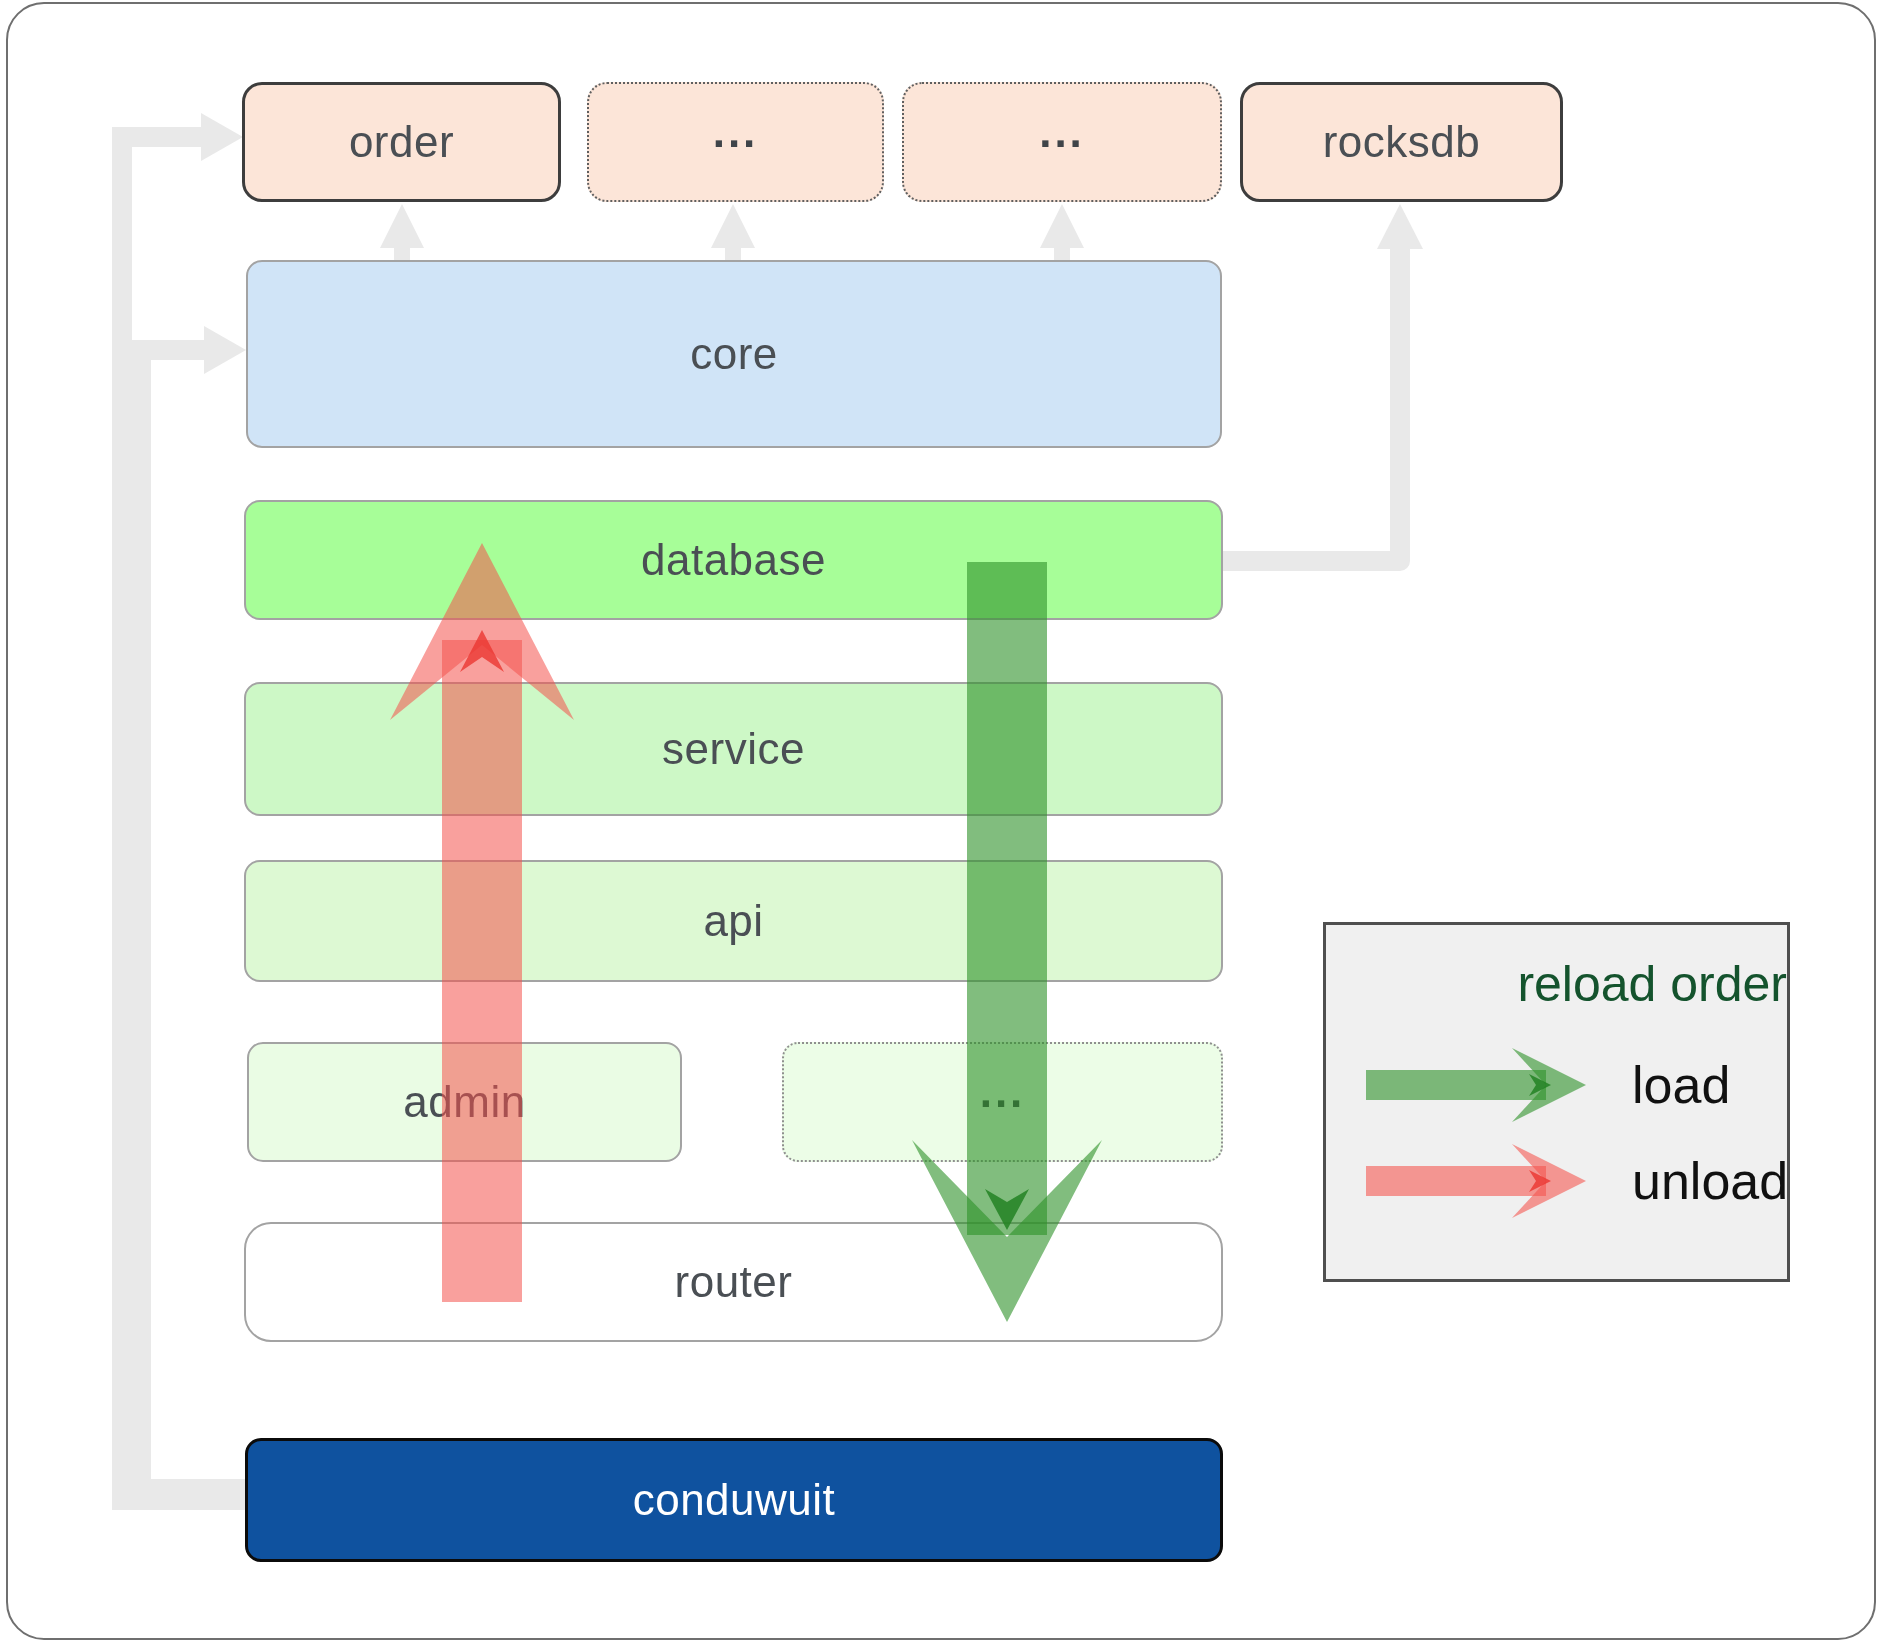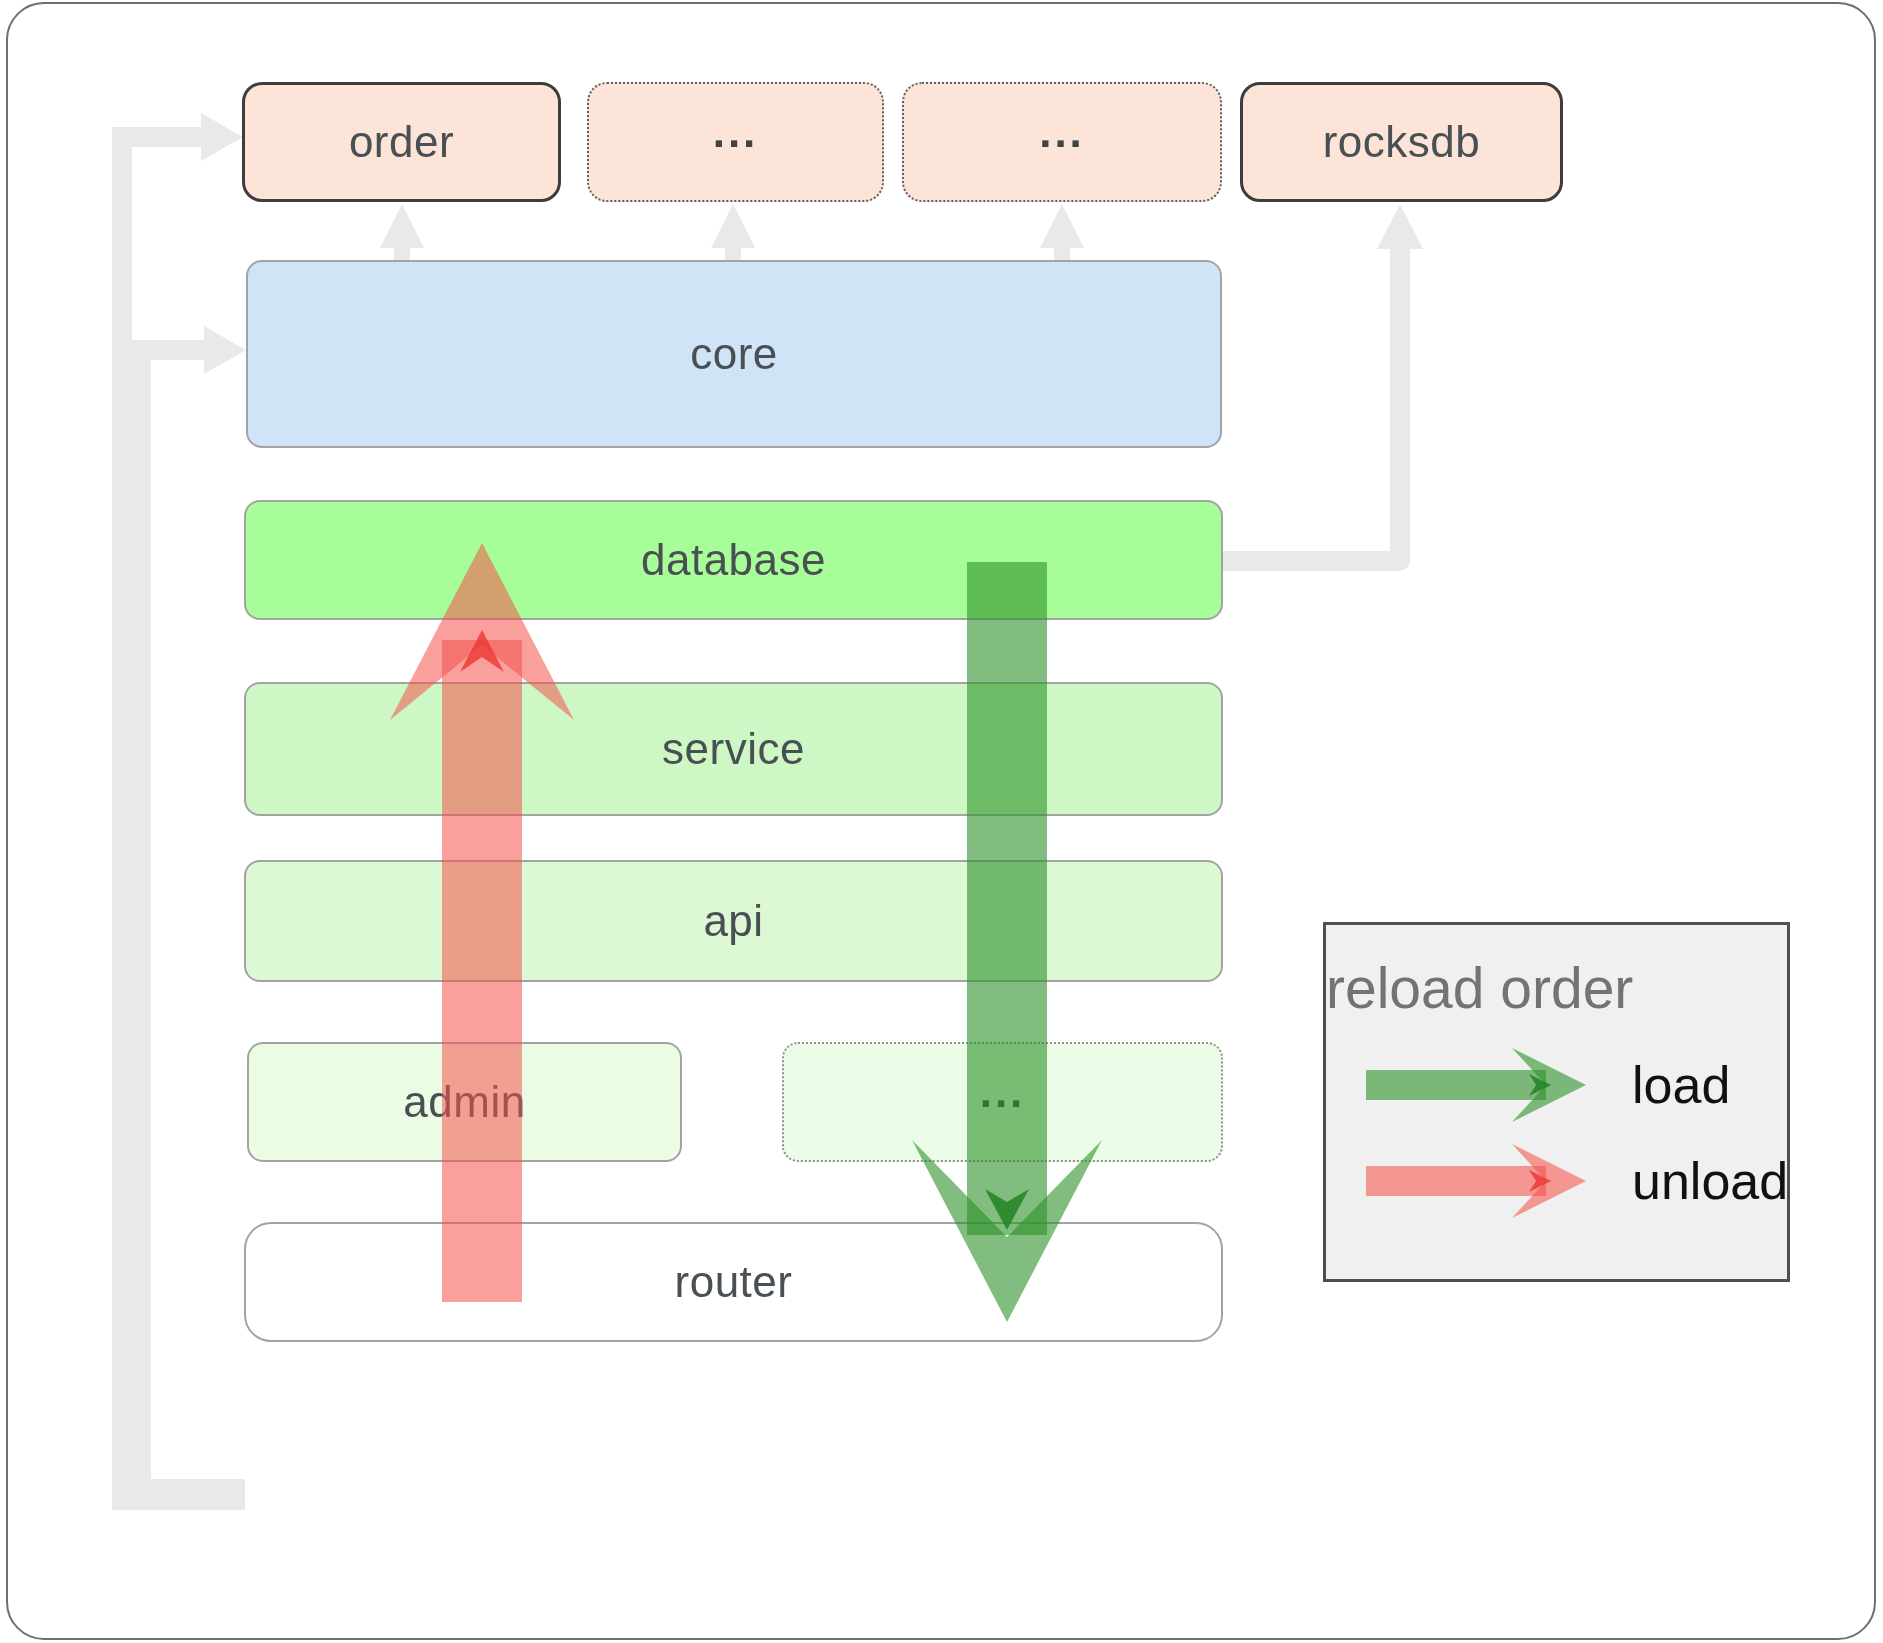--- a/index.html
+++ b/index.html
@@ -30,22 +30,22 @@
   .n-admin{left:247px;top:1042px;width:435px;height:120px;background:#eafce4;}
   .n-eladmin{left:782px;top:1042px;width:441px;height:120px;background:#ecfde7;
              border:2px dotted #8f8f8f !important;}
   .n-router{left:244px;top:1222px;width:979px;height:120px;background:#ffffff;border-radius:27px;}
   .n-conduwuit{left:245px;top:1438px;width:978px;height:124px;background:#0f529f;
                border:3px solid #0b0b0b;}
   .n-conduwuit .label{color:#ffffff;font-weight:500;}
 
   .legend{position:absolute;left:1323px;top:922px;width:467px;height:360px;
           background:#f0f0f0;border:3px solid #4f4f4f;box-sizing:border-box;z-index:2;}
-  .legend-title{position:absolute;left:0;top:30px;width:100%;text-align:left;
-                font-size:57px;color:#737373;}
+  .legend-title{position:absolute;left:0;top:30px;width:100%;text-align:right;
+                font-size:50px;color:#14532d;}
   .legend-row{position:absolute;left:40px;height:90px;display:flex;align-items:center;}
   .legend-row.r0{top:115px;}
   .legend-row.r1{top:211px;}
   .legend-row svg{width:240px;height:90px;flex:0 0 auto;}
   .legend-label{margin-left:26px;font-size:52px;color:#111;}
 </style>
 </head>
 <body>
 
 <div class="canvas">
@@ -101,20 +101,23 @@
   </div>
   <div class="node stack n-admin">
     <span class="label">admin</span>
   </div>
   <div class="node stack ellipsis n-eladmin">
     <span class="label">...</span>
   </div>
   <div class="node stack n-router">
     <span class="label">router</span>
   </div>
+  <div class="node stack n-conduwuit">
+    <span class="label">conduwuit</span>
+  </div>
 
   <div class="legend">
     <div class="legend-title">reload order</div>
     <div class="legend-row r0">
       <svg viewBox="0 0 240 90">
         <rect x="0" y="30" width="180" height="30" fill="rgba(45,145,40,0.60)"></rect>
         <polygon points="220,45 146,8 180,45 146,82" fill="rgba(45,145,40,0.60)"></polygon>
         <polygon points="185,45 163,34 170,45 163,56" fill="rgba(35,130,35,0.85)"></polygon>
       </svg>
       <span class="legend-label">load</span>

